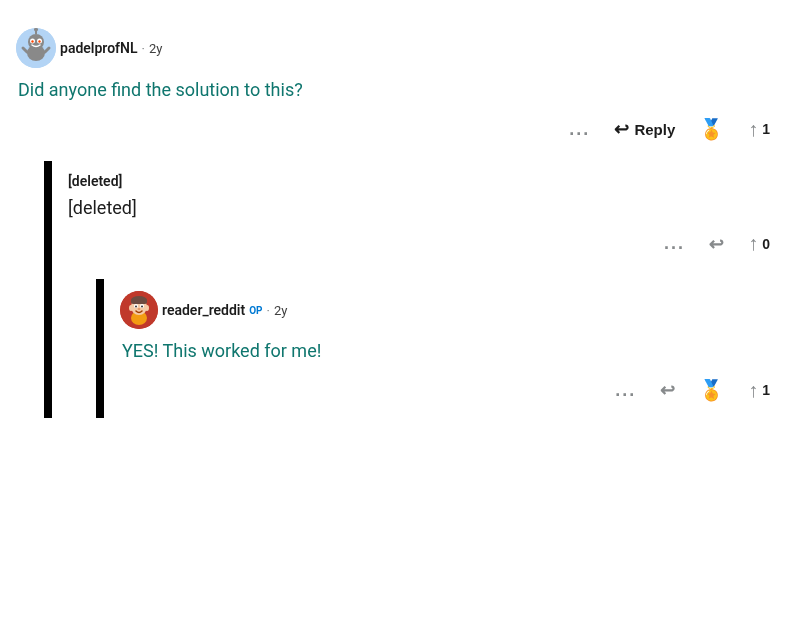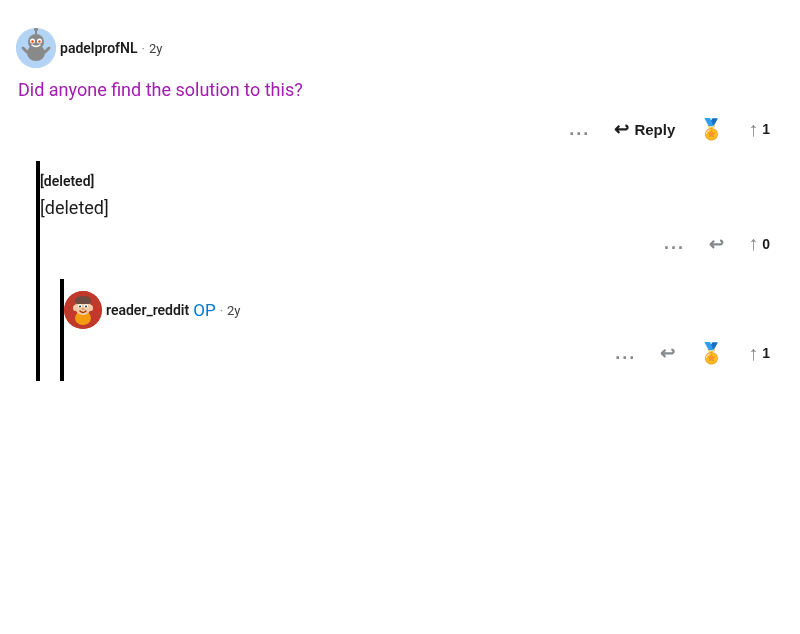--- a/index.html
+++ b/index.html
@@ -46,38 +46,38 @@
     }
 
     .username {
       font-weight: 600;
       font-size: 14px;
       color: #1c1c1c;
     }
 
     .op-badge {
       color: #0079d3;
-      font-weight: 400;
-      font-size: 17px;
+      font-weight: 700;
+      font-size: 10px;
     }
 
     .timestamp {
       color: #404040;
       font-size: 13px;
     }
 
     .dot {
       color: #878a8c;
       font-size: 13px;
     }
 
     .comment-body {
       font-size: 18px;
       line-height: 1.5;
-      color: #a21caf;
+      color: #0f766e;
       margin-bottom: 10px;
       padding-left: 2px;
     }
 
     .comment-actions {
       display: flex;
       align-items: center;
       gap: 12px;
       justify-content: flex-end;
       padding-right: 8px;
@@ -115,23 +115,23 @@
       font-weight: 600;
     }
 
     .more-btn {
       font-size: 18px;
       letter-spacing: 2px;
       color: #878a8c;
     }
 
     .nested-comment {
-      margin-left: 20px;
-      padding-left: 0;
-      border-left: 4px solid #000000;
+      margin-left: 28px;
+      padding-left: 16px;
+      border-left: 8px solid #000000;
       margin-top: 4px;
     }
 
     .deleted-user {
       font-weight: 600;
       font-size: 14px;
       color: #1c1c1c;
     }
 
     .deleted-body {
@@ -249,20 +249,21 @@
             <ellipse cx="11" cy="17" rx="2" ry="3" fill="#f5cba7"></ellipse>
             <ellipse cx="27" cy="17" rx="2" ry="3" fill="#f5cba7"></ellipse>
           </svg>
         </div>
         <span class="username">reader_reddit</span>
         <span class="op-badge">OP</span>
         <span class="dot">·</span>
         <span class="timestamp">2y</span>
       </div>
 
+      <div class="comment-body">YES! This worked for me!</div>
 
       <div class="comment-actions">
         <button class="action-btn more-btn">...</button>
         <button class="action-btn">
           <span style="font-size:18px; color:#878a8c;">↩</span>
         </button>
         <button class="action-btn">
           <span style="font-size:20px; color:#878a8c;">🏅</span>
         </button>
         <button class="action-btn vote-btn">

